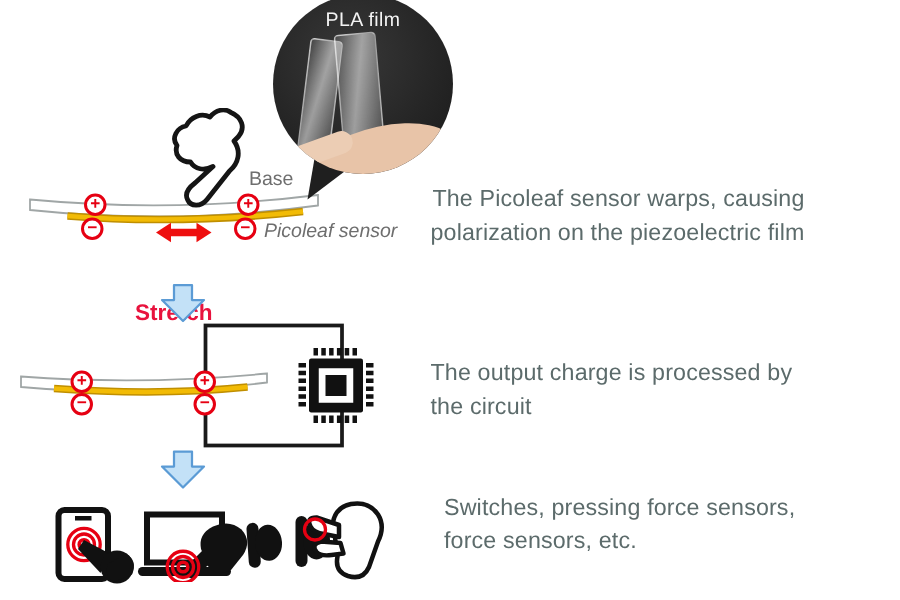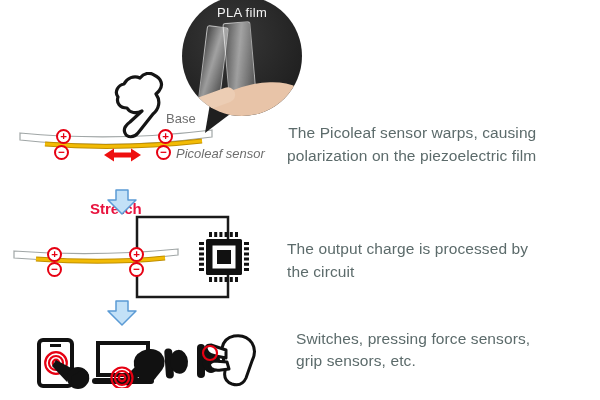--- a/index.html
+++ b/index.html
@@ -163,14 +163,14 @@
   <g fill="#fff" stroke="#111" stroke-width="3" stroke-linejoin="round">
     <path d="M60,16 Q62,6 72,4 Q84,2 90,11 Q95,19 90,29 L84,46 Q80,55 70,52 Q61,49 63,39 Z"></path>
     <path d="M64,18 L49,13 Q42,13 45,19 Q47,23 54,24 L64,26 Z"></path>
     <path d="M65,30 L52,29 Q45,31 49,36 Q52,39 59,38 L67,37 Z"></path>
   </g>
   <circle cx="48" cy="21" r="7" fill="none" stroke="#e60012" stroke-width="2.2"></circle>
 </svg>
 
 <div class="abs desc desc3" style="left:287px;top:328px;">
   <div class="line">Switches, pressing force sensors,</div>
-  <div class="line">grip sensors, etc.</div>
+  <div class="line">force sensors, etc.</div>
 </div>
 
 </body></html>

